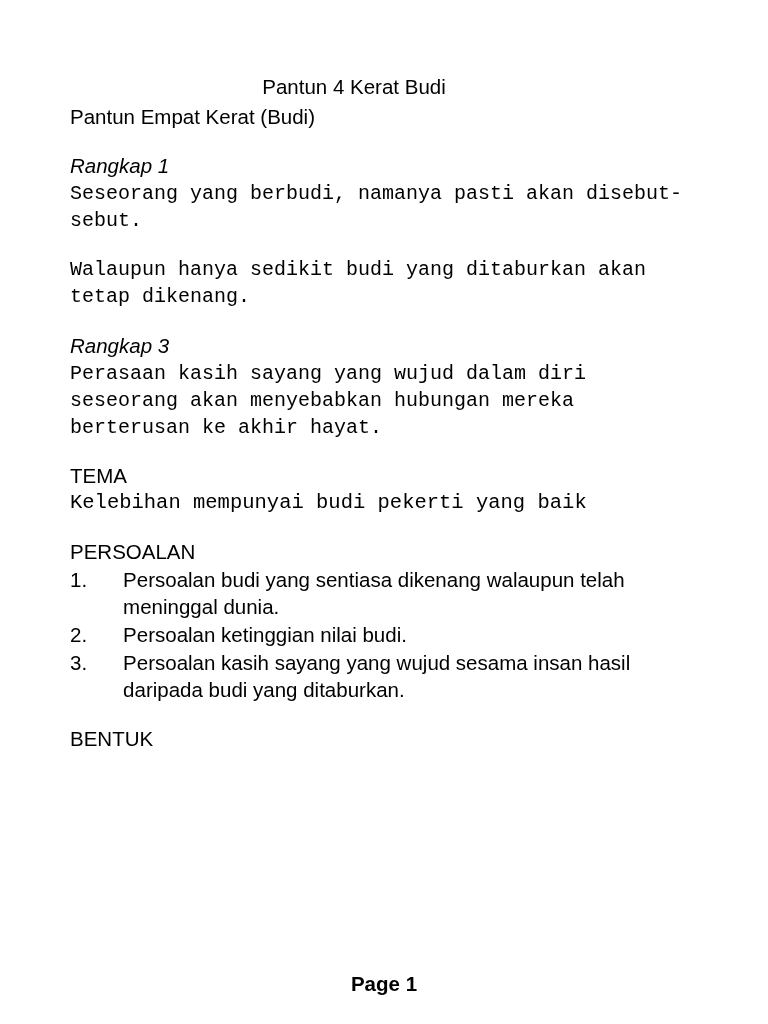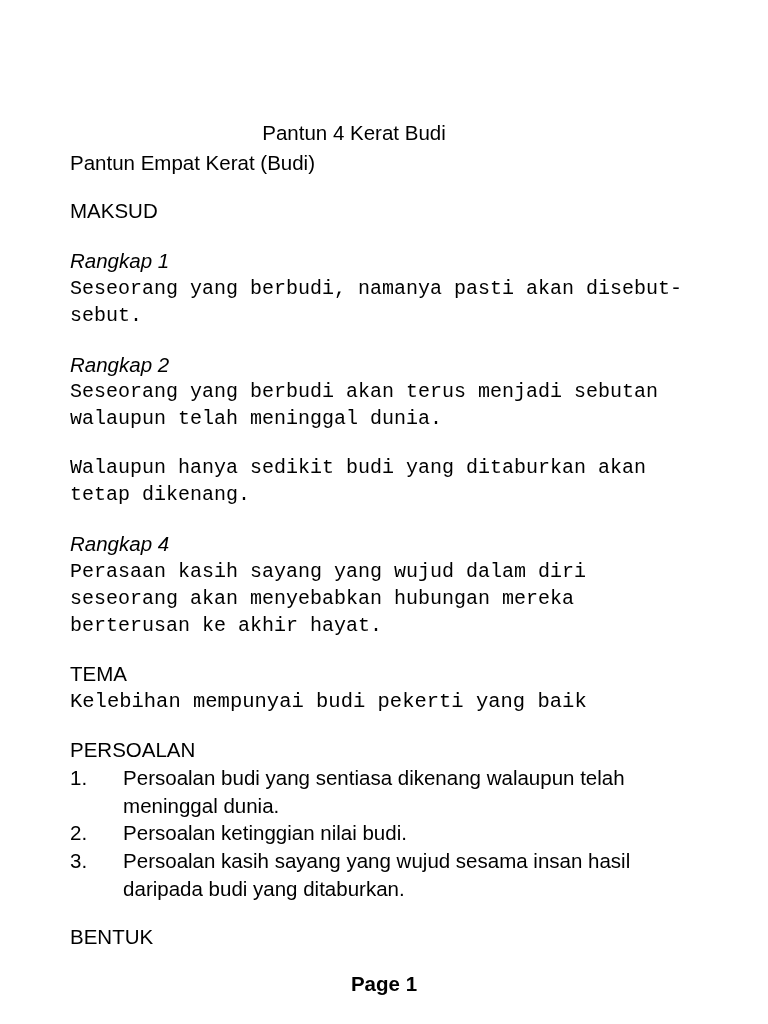--- a/index.html
+++ b/index.html
@@ -12,21 +12,21 @@
     background: #ffffff;
     font-family: "Liberation Sans", sans-serif;
     color: #000000;
     overflow: hidden;
   }
   .page {
     position: relative;
     width: 768px;
     height: 1024px;
     box-sizing: border-box;
-    padding: 120px 70px 0 70px;
+    padding: 74px 70px 0 70px;
   }
   .doc-title {
     text-align: center;
     font-size: 20.5px;
     line-height: 1.25;
     margin: 0 0 4px 0;
     padding-right: 60px;
   }
   .subtitle {
     font-size: 20.5px;
@@ -87,40 +87,33 @@
 </style>
 </head>
 <body>
 
 <div class="page">
 
   <div class="doc-title">Pantun 4 Kerat Budi</div>
 
   <div class="subtitle">Pantun Empat Kerat (Budi)</div>
 
-  <div class="block">
-    <div class="section-head">MAKSUD</div>
-  </div>
 
   <div class="block">
     <div class="stanza-label">Rangkap 1</div>
     <div class="stanza-text">Seseorang yang berbudi, namanya pasti akan disebut-sebut.</div>
   </div>
 
-  <div class="block">
-    <div class="stanza-label">Rangkap 2</div>
-    <div class="stanza-text">Seseorang yang berbudi akan terus menjadi sebutan walaupun telah meninggal dunia.</div>
-  </div>
 
   <div class="block">
     <div class="stanza-text">Walaupun hanya sedikit budi yang ditaburkan akan tetap dikenang.</div>
   </div>
 
   <div class="block">
-    <div class="stanza-label">Rangkap 4</div>
+    <div class="stanza-label">Rangkap 3</div>
     <div class="stanza-text">Perasaan kasih sayang yang wujud dalam diri seseorang akan menyebabkan hubungan mereka berterusan ke akhir hayat.</div>
   </div>
 
   <div class="block">
     <div class="section-head">TEMA</div>
     <div class="plain-line">Kelebihan mempunyai budi pekerti yang baik</div>
   </div>
 
   <div class="block">
     <div class="section-head">PERSOALAN</div>

